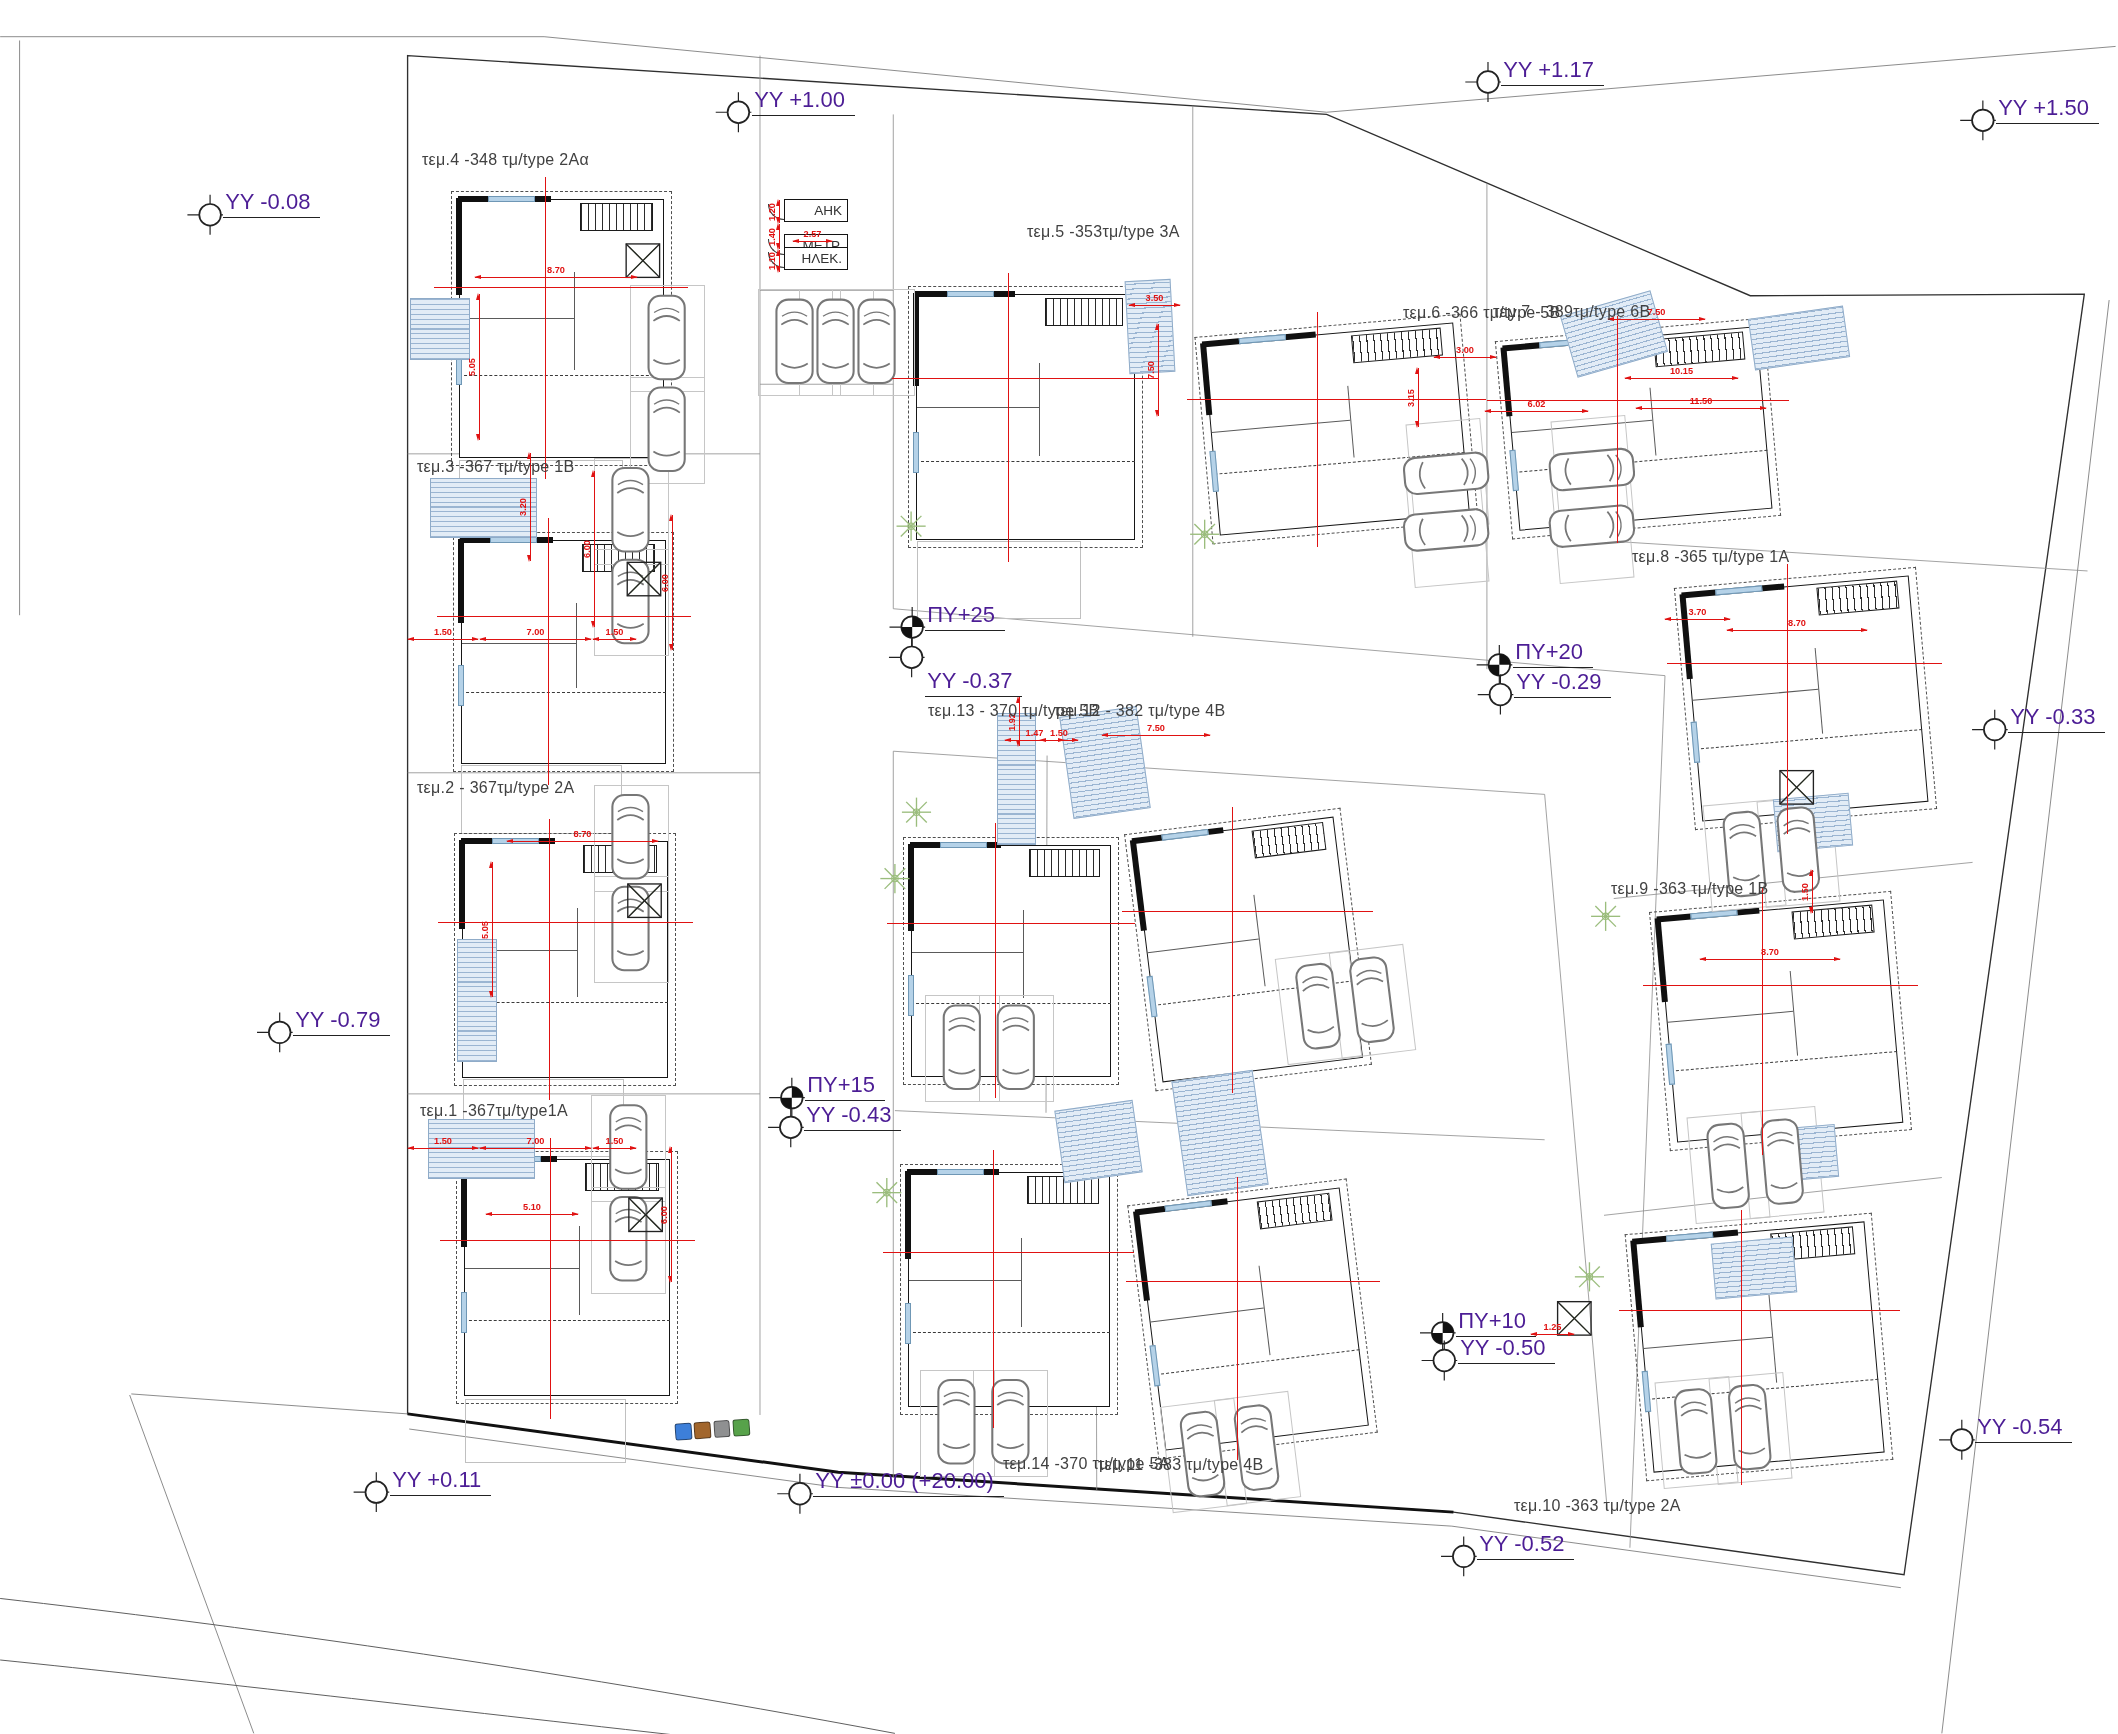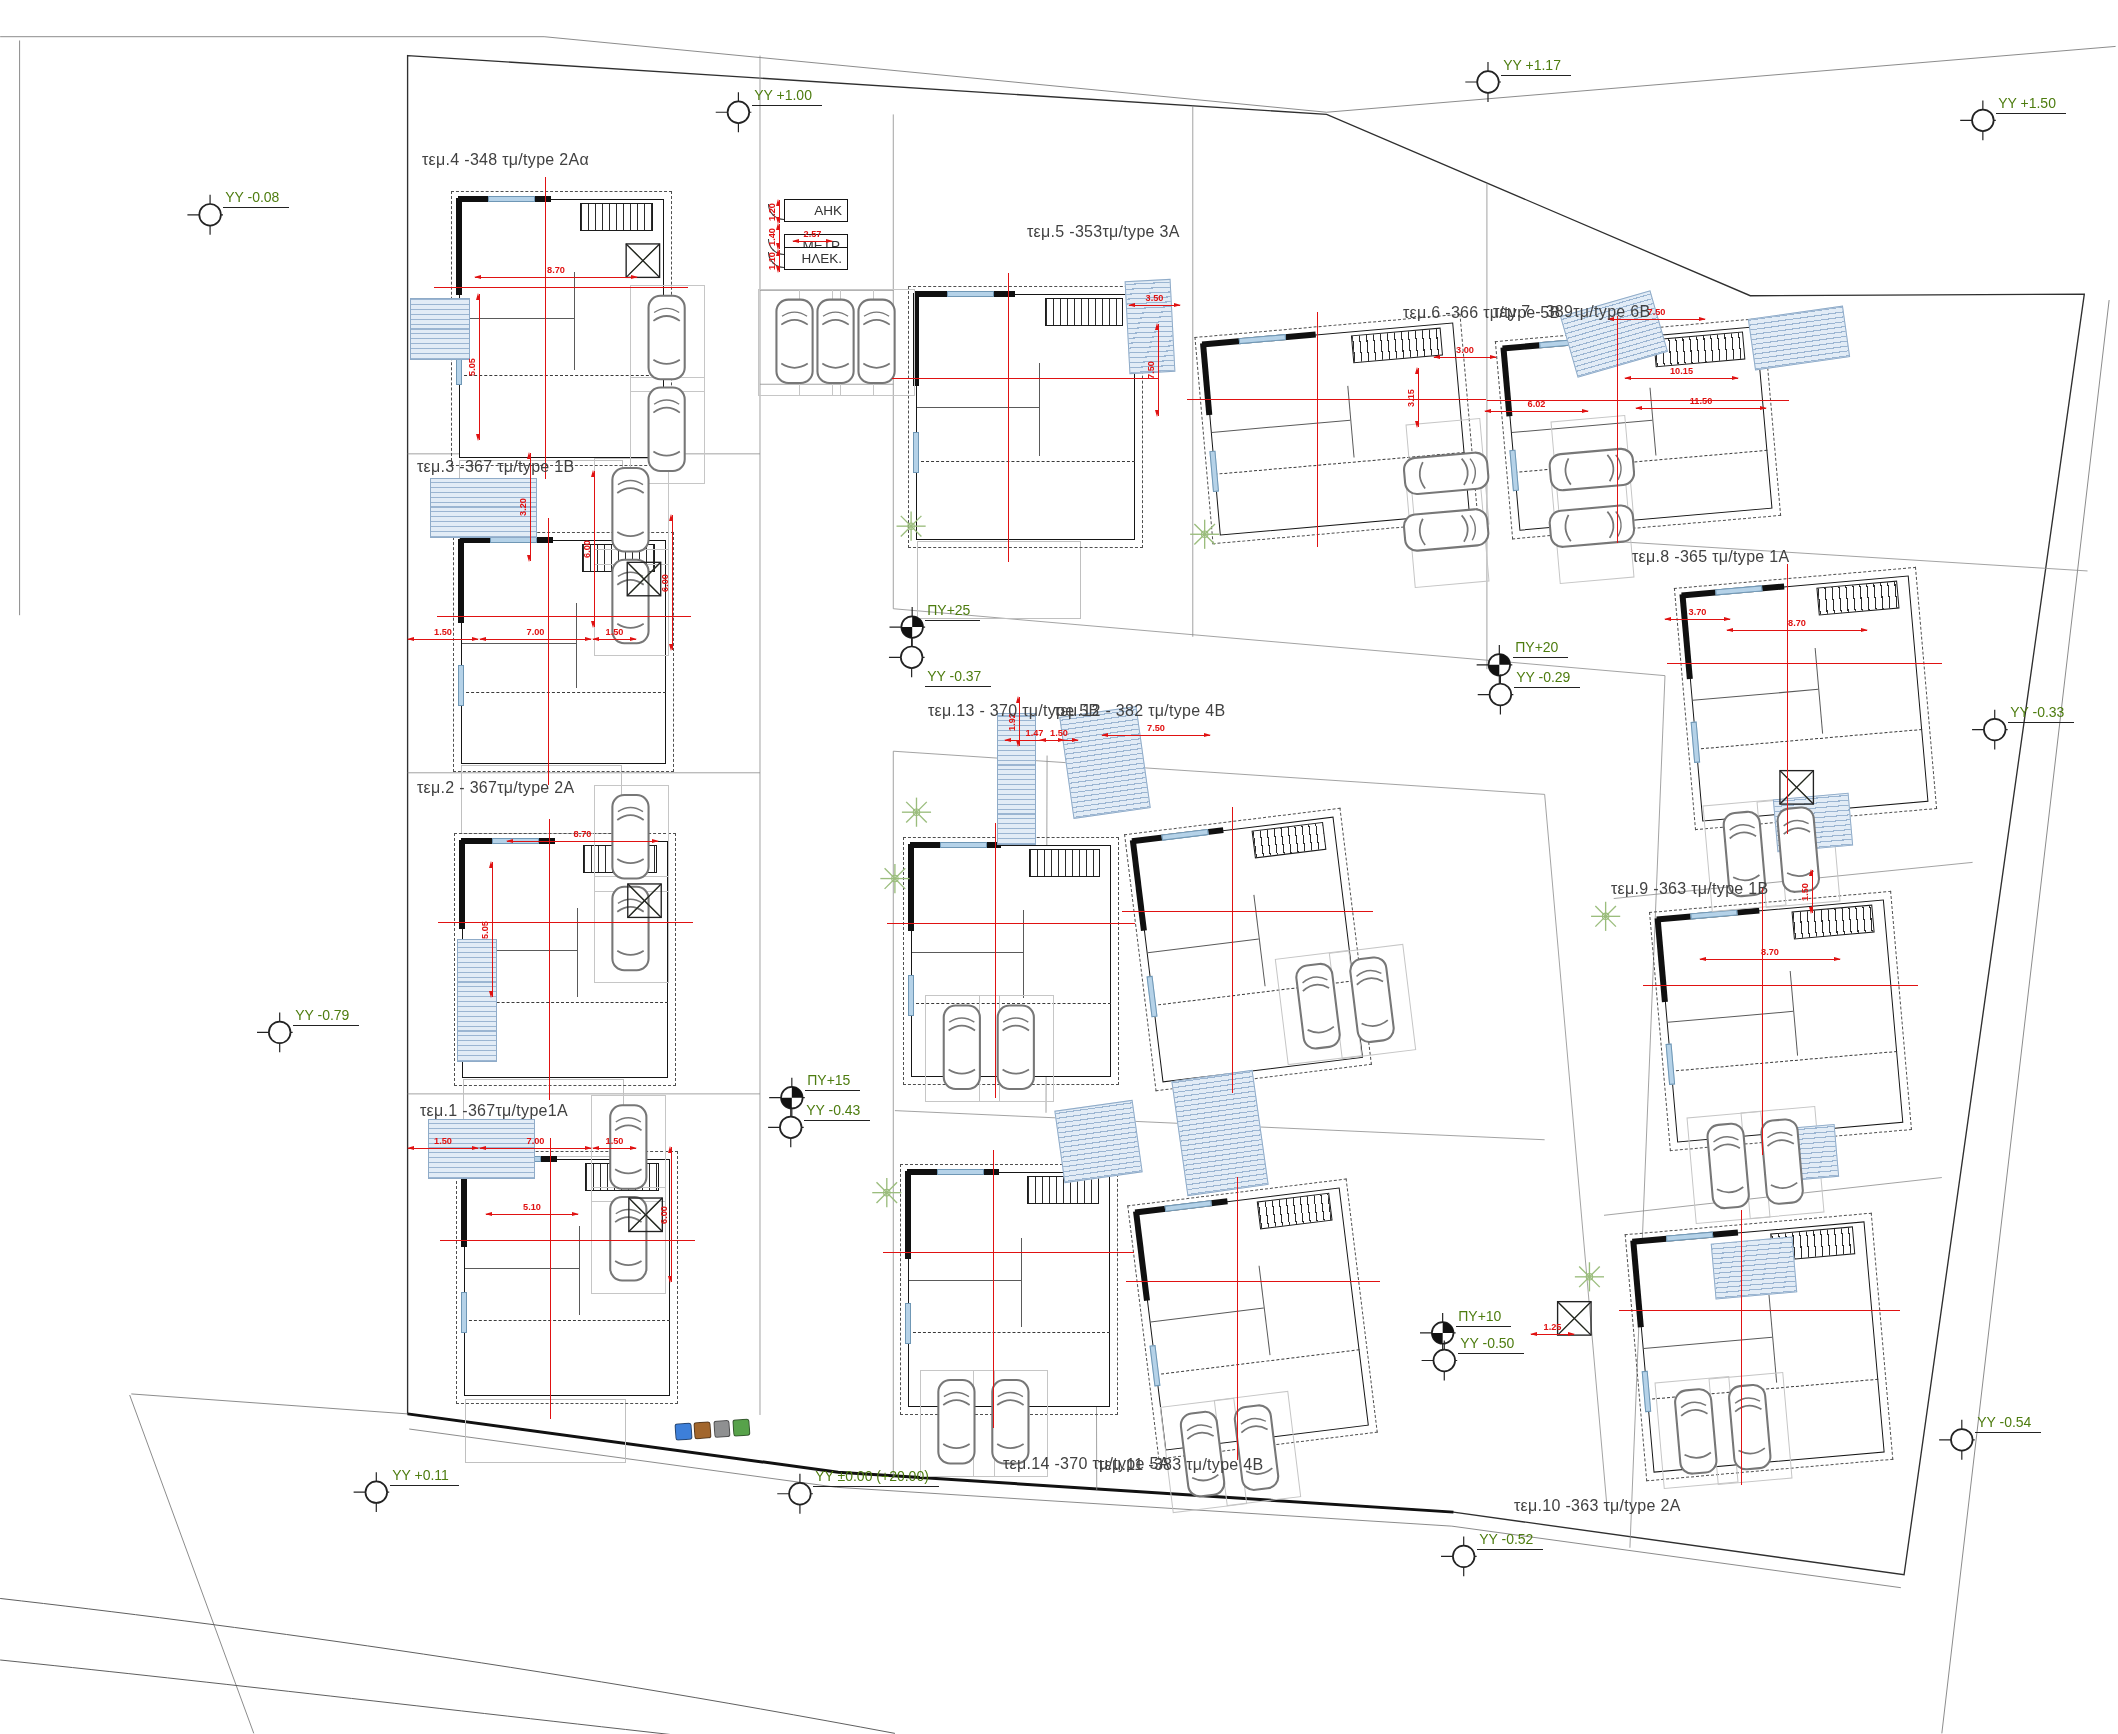--- a/index.html
+++ b/index.html
@@ -50,21 +50,21 @@
   .dim.v{border-left:1.2px solid var(--red);}
   .dim.v::before{content:"";position:absolute;top:-1.1px;left:-3.6px;
     border-left:2.7px solid transparent;border-right:2.7px solid transparent;border-bottom:7px solid var(--red);}
   .dim.v::after{content:"";position:absolute;bottom:-1.1px;left:-3.6px;
     border-left:2.7px solid transparent;border-right:2.7px solid transparent;border-top:7px solid var(--red);}
   .dim .lab{position:absolute;color:var(--red);font-size:9.2px;font-weight:700;white-space:nowrap;}
   .dim.h .lab{left:50%;top:-13.5px;transform:translateX(-50%);}
   .dim.v .lab{top:50%;left:-7.6px;transform:translate(-50%,-50%) rotate(-90deg);}
 
   .plot-label{position:absolute;font-size:16px;color:#414141;letter-spacing:0.3px;white-space:nowrap;z-index:50;}
-  .marker-label{position:absolute;font-size:14px;color:#4d7c0f;border-bottom:1.6px solid #222;
+  .marker-label{position:absolute;font-size:22px;color:#4c1d95;border-bottom:1.6px solid #222;
     padding:0 9.7px 1.6px 2.2px;white-space:nowrap;z-index:50;background:transparent;}
 
   .ubox{position:absolute;width:64px;height:23px;border:1.6px solid #141414;background:#fff;z-index:30;
     display:flex;align-items:center;justify-content:flex-end;padding-right:4.9px;
     font-size:13.5px;color:#333;box-sizing:border-box;}
   .ubox .door{position:absolute;left:-16.7px;bottom:1.1px;width:15px;height:15px;
     border-left:1.1px solid #333;border-bottom:1.1px solid #333;border-bottom-left-radius:100% 100%;}
 
   #bins{position:absolute;left:675px;top:1421px;transform:rotate(-4deg);z-index:45;white-space:nowrap;}
   .bin{width:16.7px;height:16.7px;border:1.1px solid rgba(15,15,15,.5);border-radius:2.7px;

